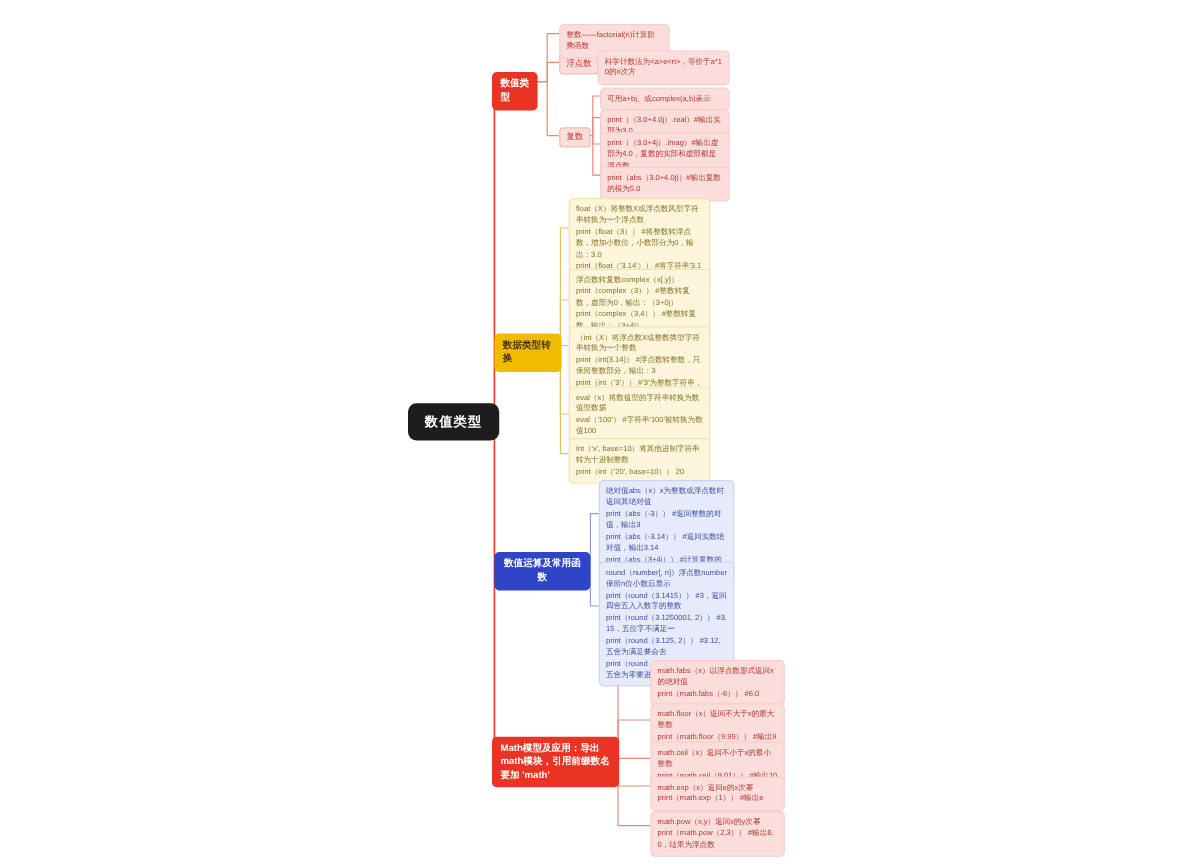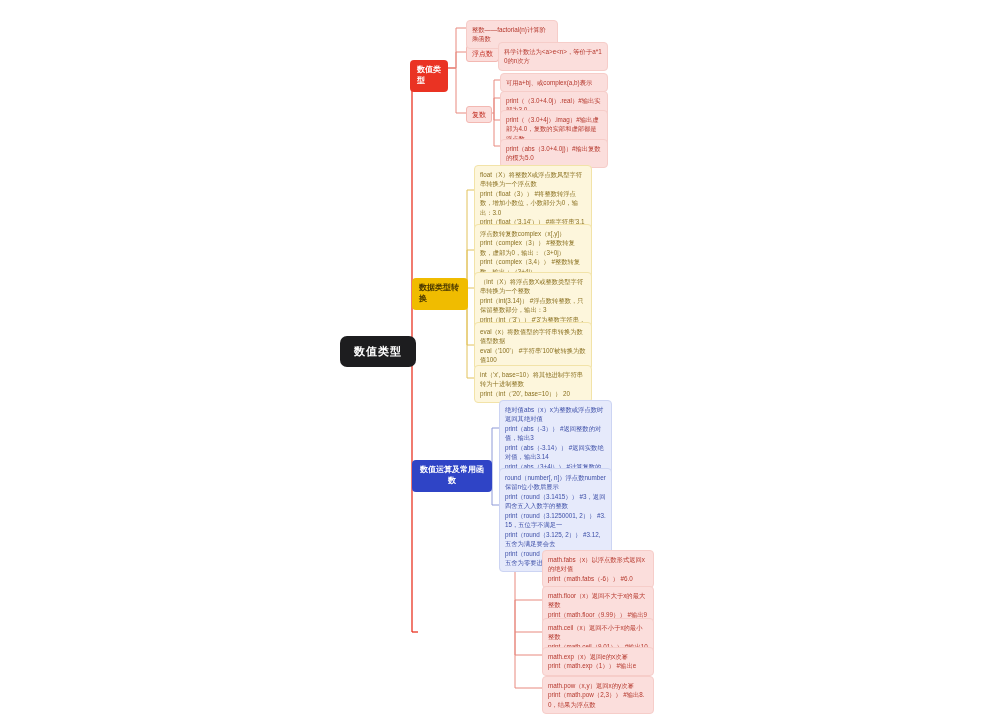--- a/index.html
+++ b/index.html
@@ -99,20 +99,21 @@
   </svg>
 
   <div class="node root" style="left:340px; top:336px;">数值类型</div>
 
   <div class="node l1 red" style="left:410px; top:60px; width:38px;">数值类型</div>
 
   <div class="node l1 yellow" style="left:412px; top:278px; width:56px; text-align:left;">数据类型转换</div>
 
   <div class="node l1 blue" style="left:412px; top:460px; width:80px; text-align:center;">数值运算及常用函数</div>
 
+  <div class="node l1 red2" style="left:410px; top:614px; width:106px;">Math模型及应用：导出math模块，引用前缀数名要加 'math'</div>
 
   <div class="node l2" style="left:466px; top:45px;">浮点数</div>
   <div class="node l2" style="left:466px; top:106px;">复数</div>
 
   <div class="node leaf pink" style="left:466px; top:20px; width:92px;">整数——factorial(n)计算阶乘函数</div>
 
   <div class="node leaf pink" style="left:498px; top:42px; width:110px;">科学计数法为&lt;a&gt;e&lt;n&gt;，等价于a*10的n次方</div>
 
   <div class="node leaf pink" style="left:500px; top:73px; width:108px;">可用a+bj、或complex(a,b)表示</div>
   <div class="node leaf pink" style="left:500px; top:91px; width:108px;">print（（3.0+4.0j）.real）#输出实部为3.0</div>

